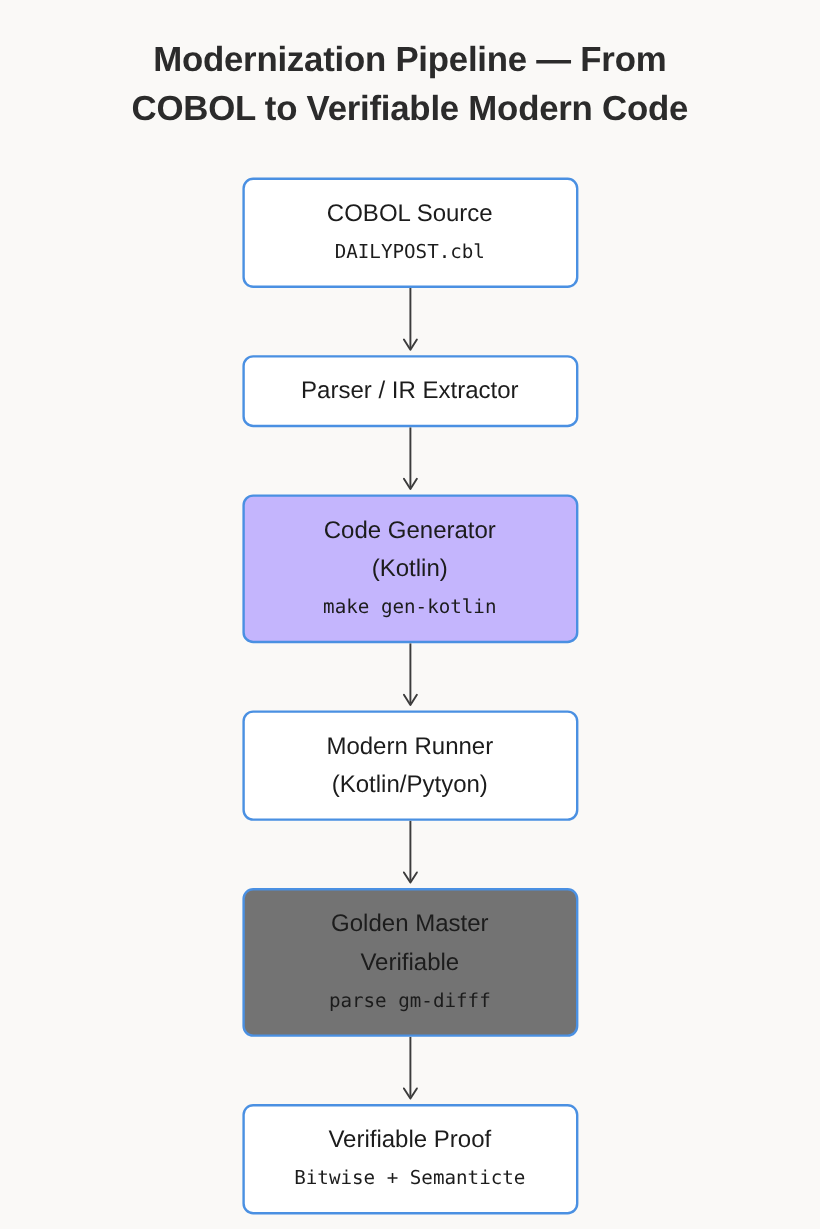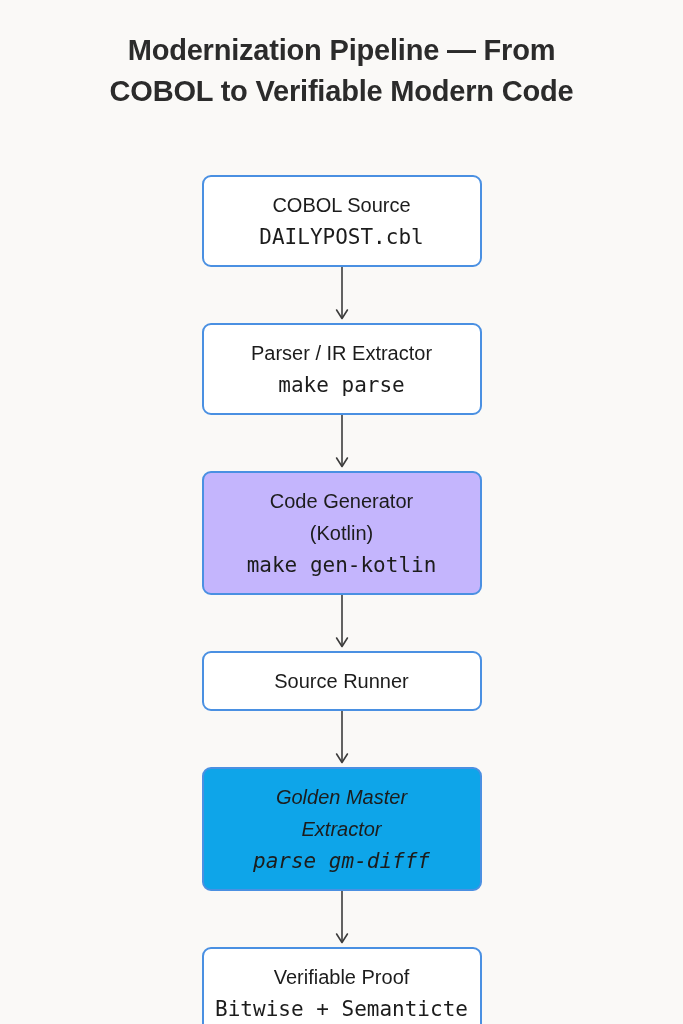--- a/index.html
+++ b/index.html
@@ -60,21 +60,21 @@
     text-align: center;
     line-height: 32px;
     white-space: nowrap;
   }
   .node .ln.sans {
     font-family: "Liberation Sans", sans-serif;
     font-size: 20px;
   }
   .node .ln.mono {
     font-family: "DejaVu Sans Mono", monospace;
-    font-size: 21px;
+    font-size: 16px;
     letter-spacing: 0px;
   }
   .connector {
     position: relative;
     width: 100%;
     height: 56px;
   }
   .connector svg {
     display: block;
     margin: 0 auto;
@@ -82,63 +82,63 @@
 </style>
 </head>
 <body>
 
 <div id="canvas">
 
   <div class="title">Modernization Pipeline — From
 COBOL to Verifiable Modern Code</div>
 
   <div class="flow" id="flow">
-      <div class="node" style="border-color: rgb(74, 144, 226); background: rgb(255, 255, 255); color: rgb(28, 28, 28); margin-top: 27px;">
+      <div class="node" style="border-color: rgb(74, 144, 226); background: rgb(255, 255, 255); color: rgb(28, 28, 28);">
         <span class="ln sans">COBOL Source</span>
         <span class="ln mono">DAILYPOST.cbl</span>
       </div>
       <div class="connector">
         <svg width="20" height="56" viewBox="0 0 20 56" aria-hidden="true">
           <line x1="10" y1="0" x2="10" y2="50" stroke="#3c3c3c" stroke-width="1.6"></line>
           <polyline points="4.6,43 10,51.5 15.4,43" fill="none" stroke="#3c3c3c" stroke-width="1.6" stroke-linecap="round" stroke-linejoin="round"></polyline>
         </svg>
       </div>
       <div class="node" style="border-color: rgb(74, 144, 226); background: rgb(255, 255, 255); color: rgb(28, 28, 28);">
         <span class="ln sans">Parser / IR Extractor</span>
-        <span class="ln mono">make parse</span>
       </div>
       <div class="connector">
         <svg width="20" height="56" viewBox="0 0 20 56" aria-hidden="true">
           <line x1="10" y1="0" x2="10" y2="50" stroke="#3c3c3c" stroke-width="1.6"></line>
           <polyline points="4.6,43 10,51.5 15.4,43" fill="none" stroke="#3c3c3c" stroke-width="1.6" stroke-linecap="round" stroke-linejoin="round"></polyline>
         </svg>
       </div>
       <div class="node" style="border-color: rgb(74, 144, 226); background: #c4b5fd; color: rgb(28, 28, 28);">
         <span class="ln sans">Code Generator</span>
         <span class="ln sans">(Kotlin)</span>
         <span class="ln mono">make gen-kotlin</span>
       </div>
       <div class="connector">
         <svg width="20" height="56" viewBox="0 0 20 56" aria-hidden="true">
           <line x1="10" y1="0" x2="10" y2="50" stroke="#3c3c3c" stroke-width="1.6"></line>
           <polyline points="4.6,43 10,51.5 15.4,43" fill="none" stroke="#3c3c3c" stroke-width="1.6" stroke-linecap="round" stroke-linejoin="round"></polyline>
         </svg>
       </div>
       <div class="node" style="border-color: rgb(74, 144, 226); background: rgb(255, 255, 255); color: rgb(28, 28, 28);">
-        <span class="ln sans">Source Runner</span>
+        <span class="ln sans">Modern Runner</span>
+        <span class="ln sans">(Kotlin/Pytyon)</span>
       </div>
       <div class="connector">
         <svg width="20" height="56" viewBox="0 0 20 56" aria-hidden="true">
           <line x1="10" y1="0" x2="10" y2="50" stroke="#3c3c3c" stroke-width="1.6"></line>
           <polyline points="4.6,43 10,51.5 15.4,43" fill="none" stroke="#3c3c3c" stroke-width="1.6" stroke-linecap="round" stroke-linejoin="round"></polyline>
         </svg>
       </div>
-      <div class="node" style="border-color: rgb(74, 144, 226); background: #0ea5e9; color: rgb(28, 28, 28); font-style: italic;">
+      <div class="node" style="border-color: rgb(74, 144, 226); background: #737373; color: rgb(28, 28, 28);">
         <span class="ln sans">Golden Master</span>
-        <span class="ln sans">Extractor</span>
+        <span class="ln sans">Verifiable</span>
         <span class="ln mono">parse gm-difff</span>
       </div>
       <div class="connector">
         <svg width="20" height="56" viewBox="0 0 20 56" aria-hidden="true">
           <line x1="10" y1="0" x2="10" y2="50" stroke="#3c3c3c" stroke-width="1.6"></line>
           <polyline points="4.6,43 10,51.5 15.4,43" fill="none" stroke="#3c3c3c" stroke-width="1.6" stroke-linecap="round" stroke-linejoin="round"></polyline>
         </svg>
       </div>
       <div class="node" style="border-color: rgb(74, 144, 226); background: rgb(255, 255, 255); color: rgb(28, 28, 28);">
         <span class="ln sans">Verifiable Proof</span>

